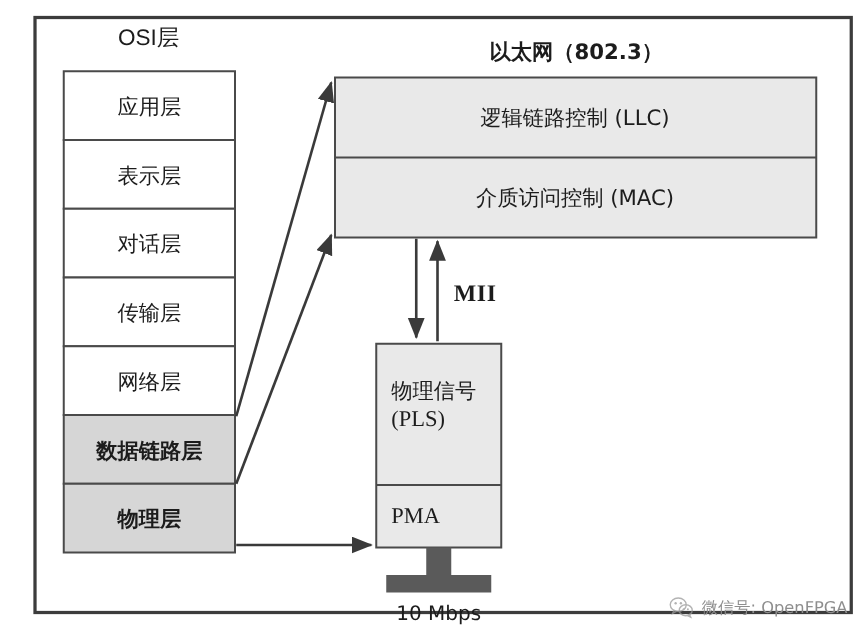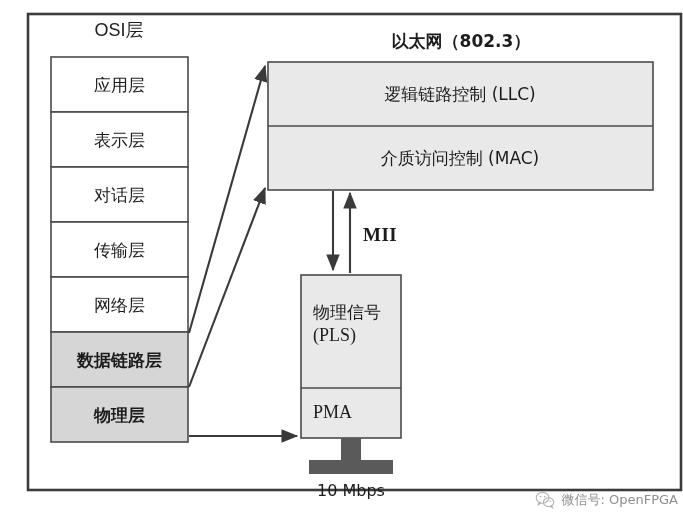--- a/index.html
+++ b/index.html
@@ -65,21 +65,21 @@
     letter-spacing: 0.5px;
   }
   .t-mix {
     font-family: "DejaVu Sans", "Liberation Sans", sans-serif;
     font-size: 16px;
   }
 
   #watermark {
     position: absolute;
     right: 18px;
-    bottom: 6px;
+    bottom: 20px;
     display: flex;
     align-items: flex-end;
     gap: 6px;
     color: #8e8e8e;
     font-family: "DejaVu Sans", "Liberation Sans", sans-serif;
     font-size: 13px;
     white-space: nowrap;
   }
   #watermark .wm-icon { display: block; opacity: 0.75; }
 </style>

